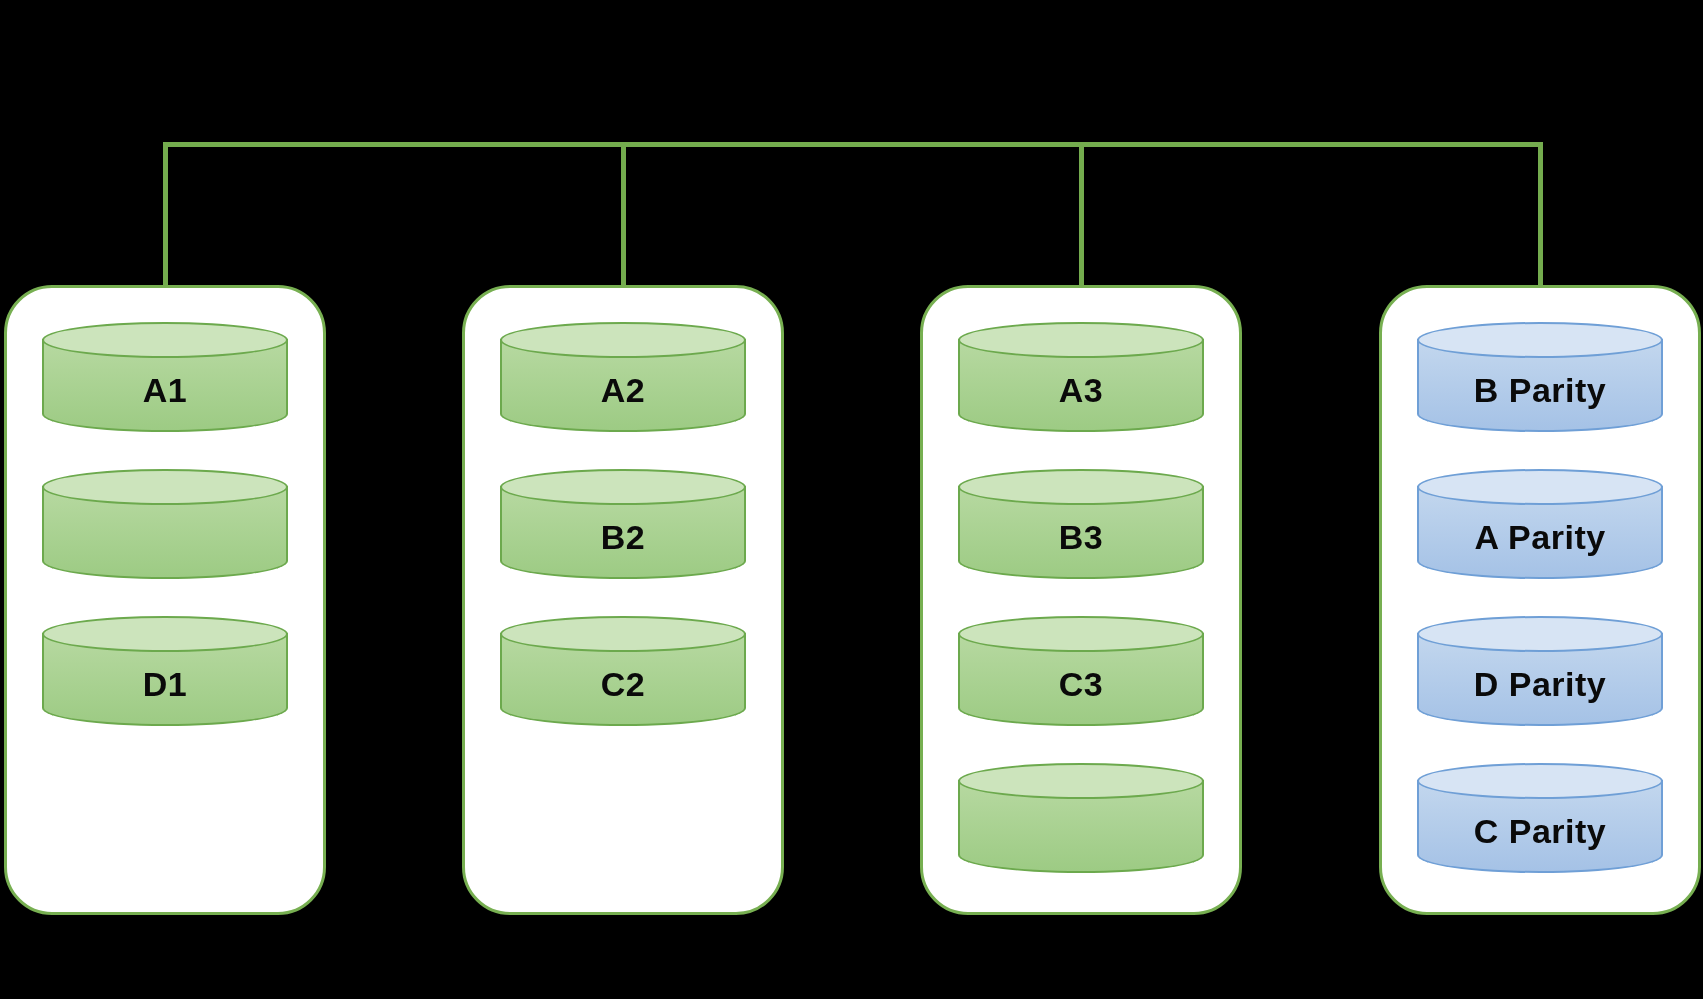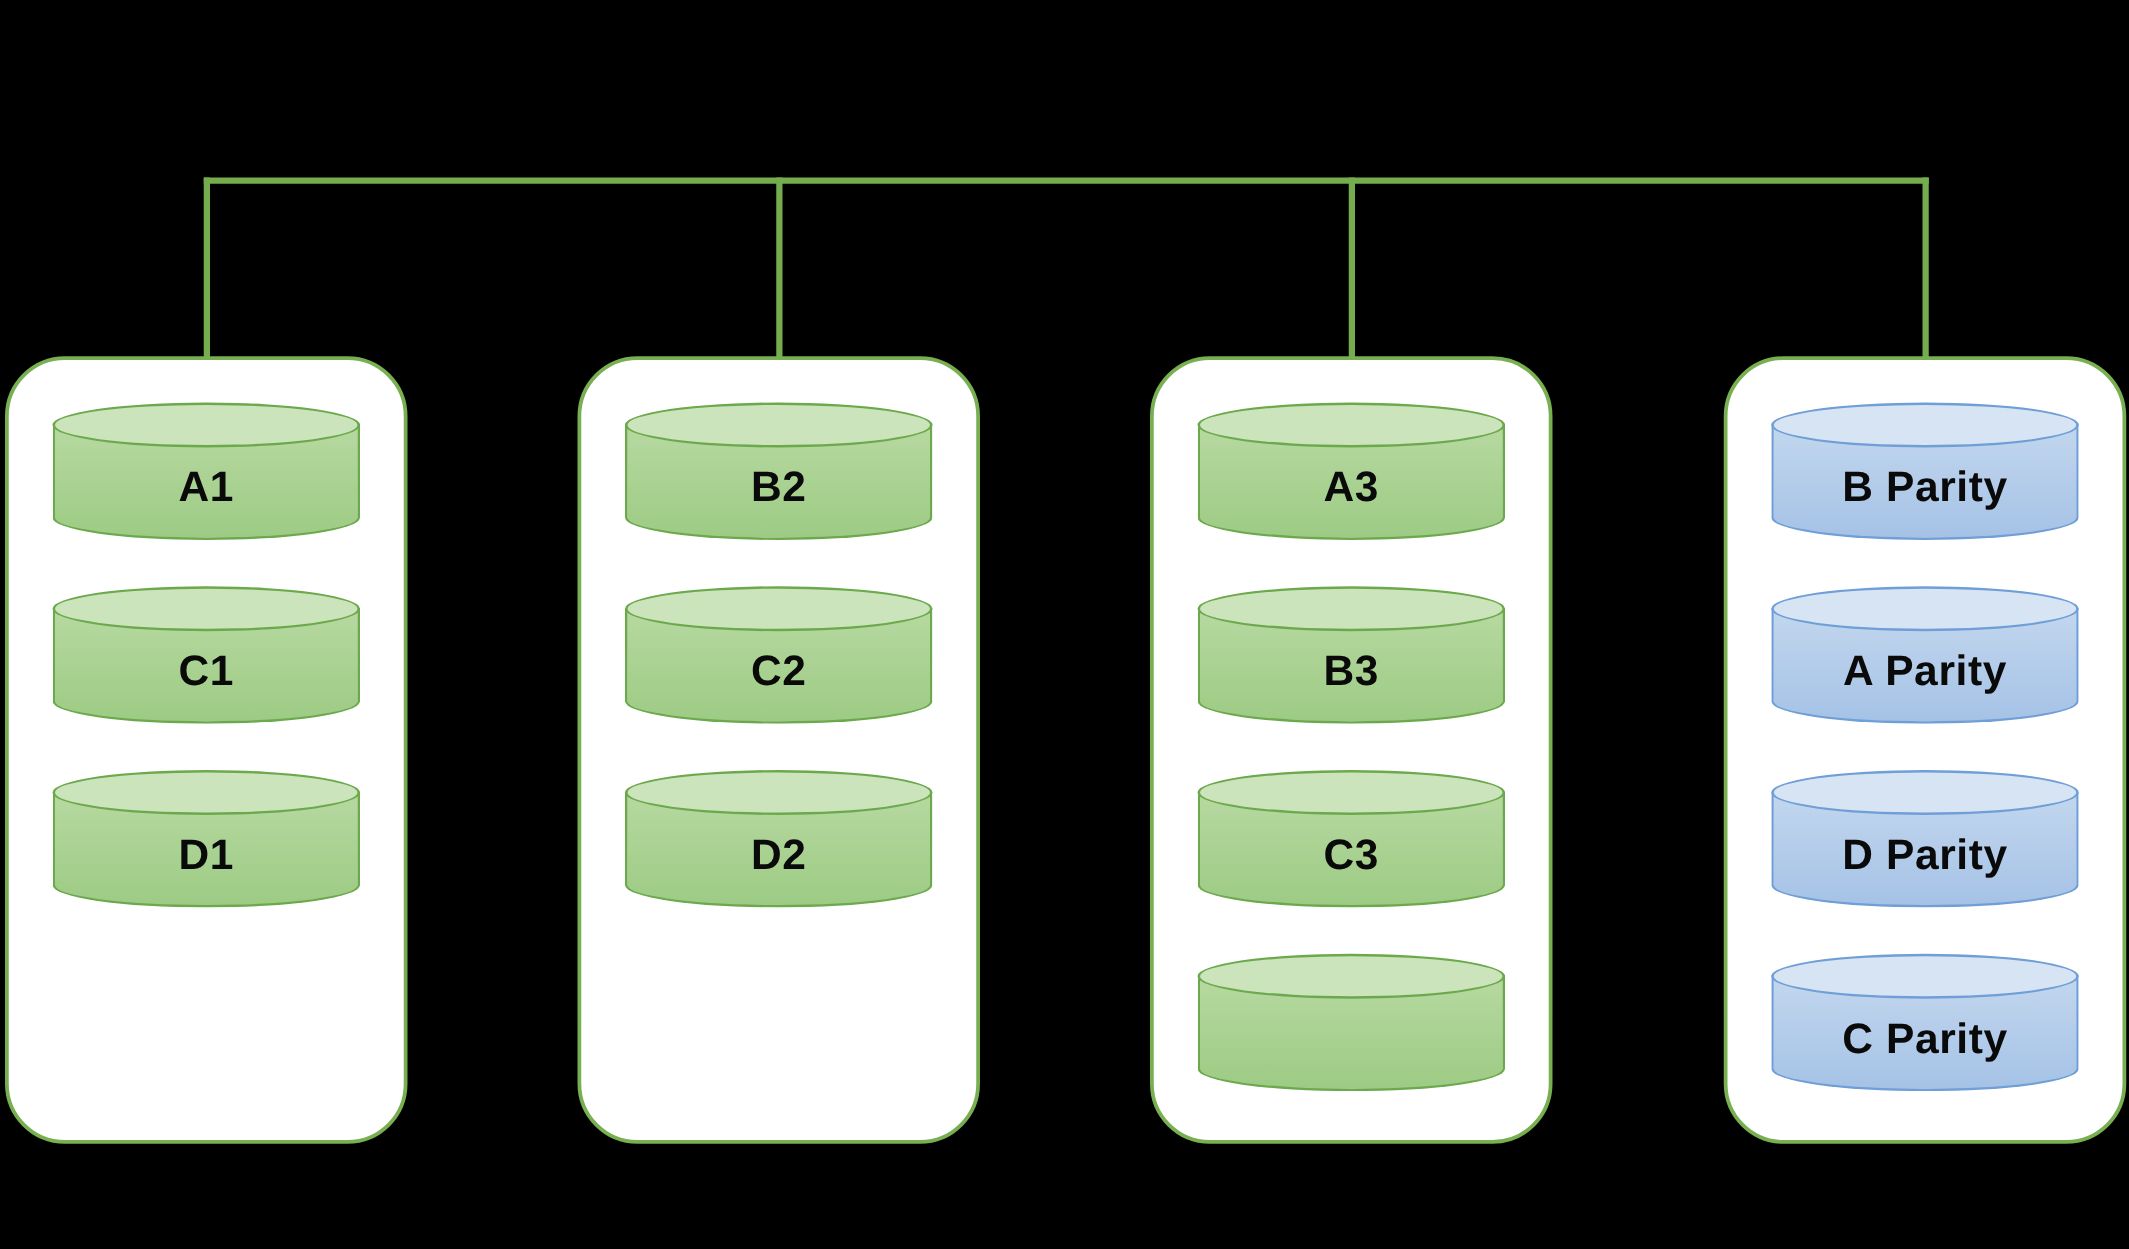--- a/index.html
+++ b/index.html
@@ -116,46 +116,45 @@
     <section class="column" style="left: 4px;">
     <div class="stack">
         <div class="disk">
     <div class="disk-top"></div>
     <div class="disk-body"></div>
     <div class="disk-label">A1</div>
   </div>
         <div class="disk">
     <div class="disk-top"></div>
     <div class="disk-body"></div>
-    <div class="disk-label">C1</div>
   </div>
         <div class="disk">
     <div class="disk-top"></div>
     <div class="disk-body"></div>
     <div class="disk-label">D1</div>
   </div>
       </div>
   </section>
     <div class="drop" style="left: 620.5px;"></div>
     <section class="column" style="left: 462px;">
     <div class="stack">
         <div class="disk">
     <div class="disk-top"></div>
     <div class="disk-body"></div>
+    <div class="disk-label">A2</div>
+  </div>
+        <div class="disk">
+    <div class="disk-top"></div>
+    <div class="disk-body"></div>
     <div class="disk-label">B2</div>
   </div>
         <div class="disk">
     <div class="disk-top"></div>
     <div class="disk-body"></div>
     <div class="disk-label">C2</div>
-  </div>
-        <div class="disk">
-    <div class="disk-top"></div>
-    <div class="disk-body"></div>
-    <div class="disk-label">D2</div>
   </div>
       </div>
   </section>
     <div class="drop" style="left: 1078.5px;"></div>
     <section class="column" style="left: 920px;">
     <div class="stack">
         <div class="disk">
     <div class="disk-top"></div>
     <div class="disk-body"></div>
     <div class="disk-label">A3</div>

